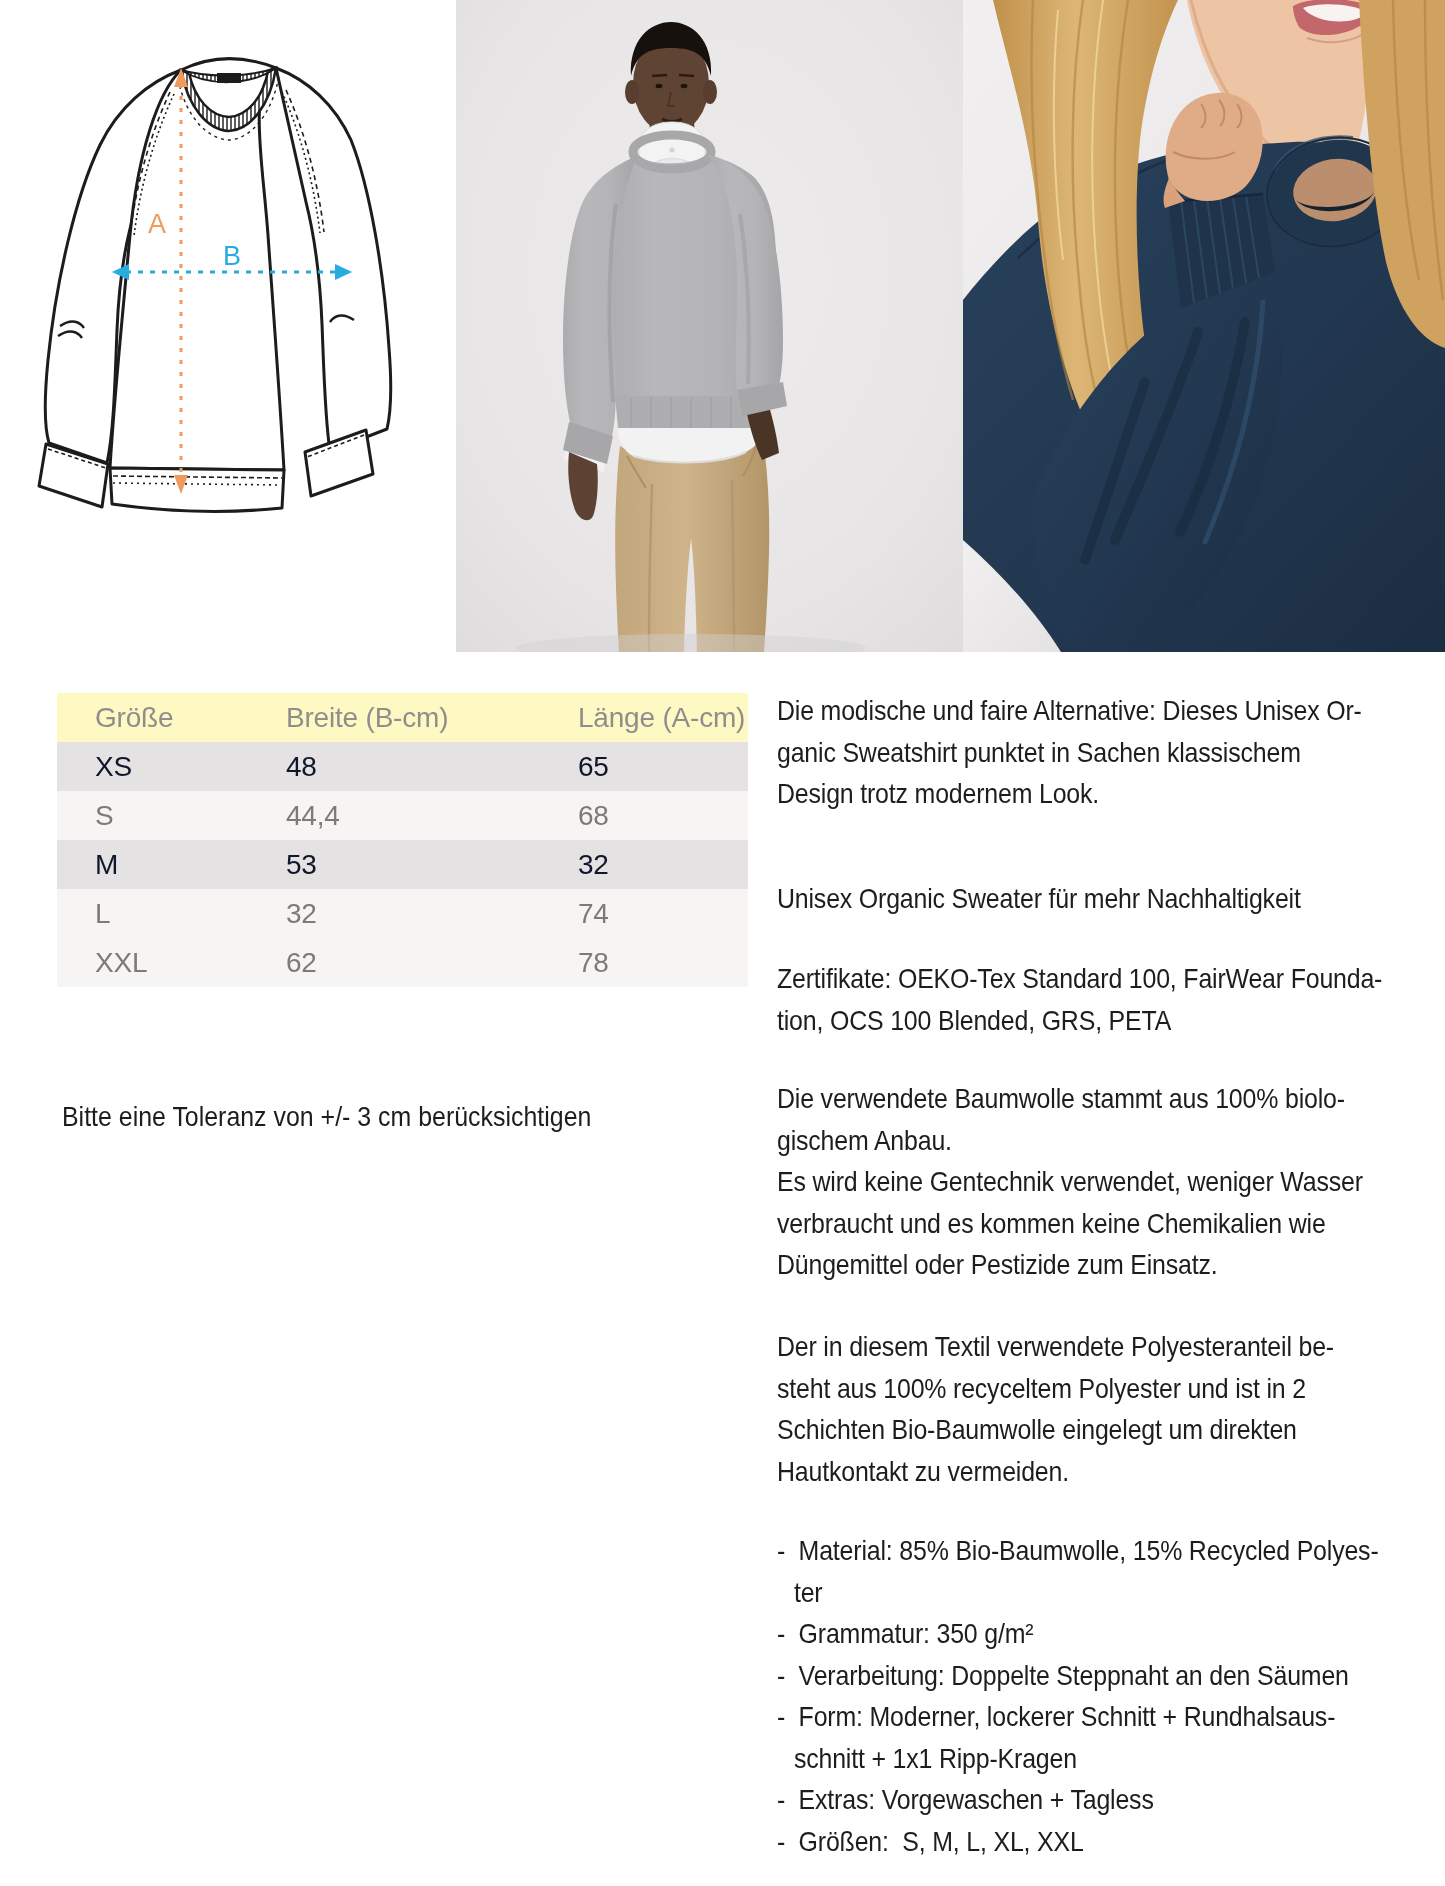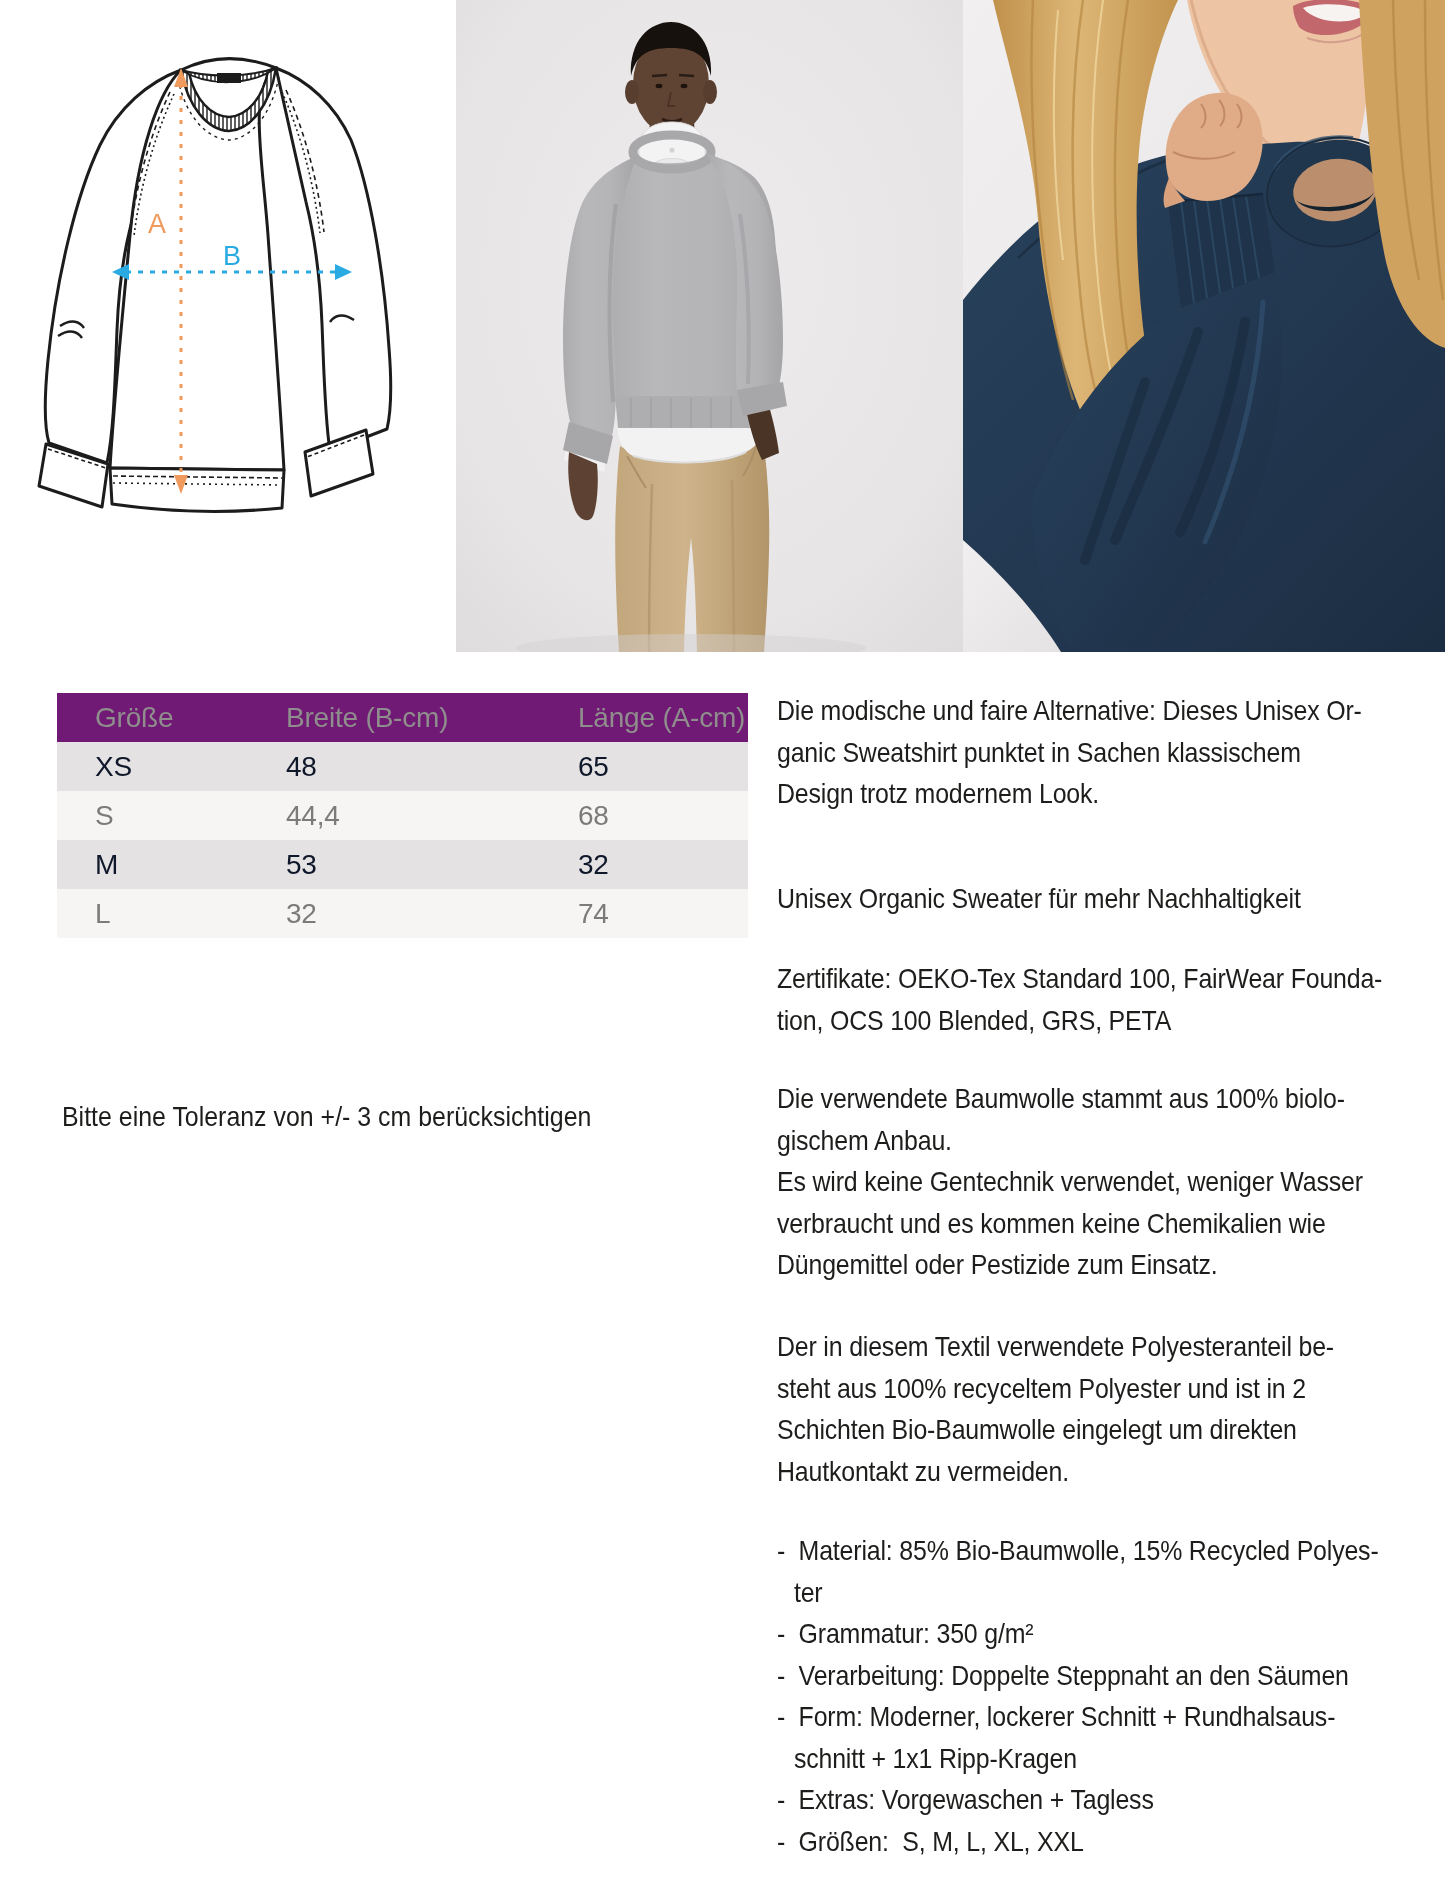--- a/index.html
+++ b/index.html
@@ -12,21 +12,21 @@
   
   #size-diagram{left:18px;top:30px;width:378px;height:530px;}
   
   #man-photo{left:456px;top:0;width:507px;height:652px;}
   #woman-photo{left:963px;top:0;width:482px;height:652px;}
   
   #size-table{left:57px;top:693px;width:691px;font-size:28px;letter-spacing:-0.2px;}
   .trow{position:relative;height:49px;}
   .trow span{position:absolute;top:0;line-height:49px;white-space:pre;}
   .c1{left:38px;} .c2{left:229px;} .c3{left:521px;}
-  .thead{background:#701a75;color:#8f8e8d;}
+  .thead{background:#fef9c3;color:#8f8e8d;}
   .rodd{background:#e4e2e3;color:#0f172a;}
   .reven{background:#f6f5f3;color:#7c7b7a;}
   
   #tolerance-note{left:62px;top:1101px;font-size:28px;transform:scaleX(0.89);
     transform-origin:0 0;white-space:pre;color:#1d1d1b;}
   
   #description{left:777px;top:690px;width:770px;font-size:28px;color:#1d1d1b;
     transform:scaleX(0.89);transform-origin:0 0;letter-spacing:-0.2px;}
   .para{margin:0;padding:0;}
   .ln{height:41.5px;line-height:41.5px;white-space:pre;}
@@ -269,20 +269,25 @@
   <div class="trow rodd">
     <span class="c1">M</span>
     <span class="c2">53</span>
     <span class="c3">32</span>
   </div>
   <div class="trow reven">
     <span class="c1">L</span>
     <span class="c2">32</span>
     <span class="c3">74</span>
   </div>
+  <div class="trow reven">
+    <span class="c1">XXL</span>
+    <span class="c2">62</span>
+    <span class="c3">78</span>
+  </div>
 </div>
 
 <div class="abs" id="tolerance-note">Bitte eine Toleranz von +/- 3 cm berücksichtigen</div>
 
 <div class="abs" id="description">
   <div class="para mb-a">
     <div class="ln">Die modische und faire Alternative: Dieses Unisex Or-</div>
     <div class="ln">ganic Sweatshirt punktet in Sachen klassischem</div>
     <div class="ln">Design trotz modernem Look.</div>
   </div>

